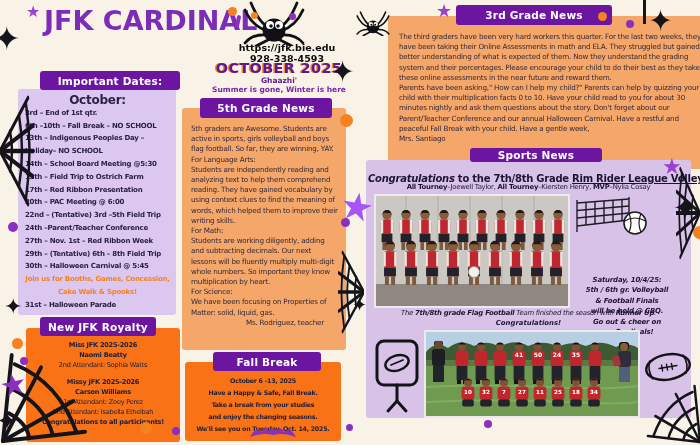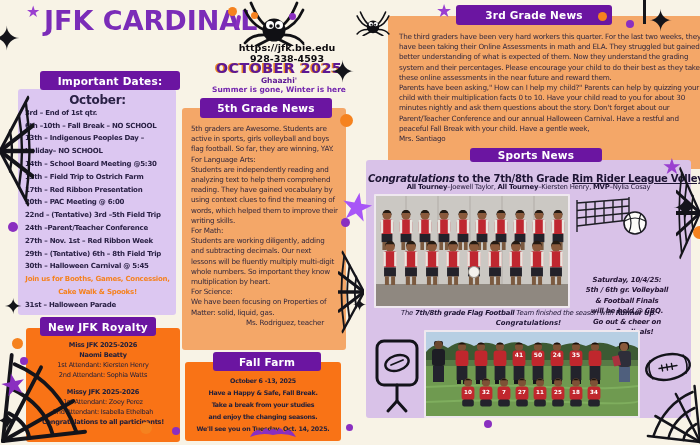--- a/index.html
+++ b/index.html
@@ -143,45 +143,45 @@
     <div class="dline">30th – Halloween Carnival @ 5:45</div>
     <div class="dline cnote">Join us for Booths, Games, Concession, Cake Walk &amp; Spooks!</div>
     <div class="dline">31st – Halloween Parade</div>
   </div>
   <div class="dot" style="left:8px;top:222px;width:10px;height:10px;background:#8a2fc0;"></div>
 
   <div class="hdrbar" style="left:40px;top:317px;width:116px;height:19px;font-size:10.5px;">New JFK Royalty</div>
   <div class="panel grn ctr" style="left:26px;top:328px;width:154px;height:114px;padding:12px 6px 0 6px;font-size:6.6px;letter-spacing:-.25px;line-height:10px;color:#23203a;">
     <div class="b">Miss JFK 2025-2026</div>
     <div class="b">Naomi Beatty</div>
-    <div>1st Attendant: Kiersten Henry</div>
     <div>2nd Attendant: Sophia Watts</div>
     <div style="height:7px;"></div>
     <div class="b">Missy JFK 2025-2026</div>
+    <div class="b">Carson Williams</div>
     <div>1st Attendant: Zoey Perez</div>
     <div>2nd Attendant: Isabella Ethelbah</div>
     <div class="b">Congratulations to all participants!</div>
   </div>
 
   <div class="hdrbar" style="left:200px;top:98px;width:132px;height:20px;font-size:10.5px;">5th Grade News</div>
   <div class="panel org body-txt" style="left:182px;top:108px;width:164px;height:242px;padding:16px 8px 0 9px;">
     <div>5th graders are Awesome. Students are active in sports, girls volleyball and boys flag football. So far, they are winning, YAY.</div>
     <div>For Language Arts:</div>
     <div>Students are independently reading and analyzing text to help them comprehend reading. They have gained vocabulary by using context clues to find the meaning of words, which helped them to improve their writing skills.</div>
     <div>For Math:</div>
     <div>Students are working diligently, adding and subtracting decimals. Our next lessons will be fluently multiply multi-digit whole numbers. So important they know multiplication by heart.</div>
     <div>For Science:</div>
     <div>We have been focusing on Properties of Matter: solid, liquid, gas.</div>
     <div style="text-align:right;padding-right:14px;">Ms. Rodriguez, teacher</div>
   </div>
   <div class="dot" style="left:340px;top:114px;width:13px;height:13px;background:#f5821f;"></div>
   <div class="dot" style="left:341px;top:218px;width:9px;height:9px;background:#8a2fc0;"></div>
   <span class="deco" style="left:340px;top:188px;font-size:38px;color:#a855f7;transform:rotate(10deg);">★</span>
 
-  <div class="hdrbar" style="left:213px;top:352px;width:108px;height:19px;font-size:10.5px;">Fall Farm</div>
+  <div class="hdrbar" style="left:213px;top:352px;width:108px;height:19px;font-size:10.5px;">Fall Break</div>
   <div class="panel grn ctr" style="left:185px;top:362px;width:156px;height:79px;padding-top:13px;font-size:6.3px;font-weight:bold;letter-spacing:-.25px;line-height:12px;color:#23203a;">
     <div class="nowrap">October 6 -13, 2025</div>
     <div class="nowrap">Have a Happy &amp; Safe, Fall Break.</div>
     <div class="nowrap">Take a break from your studies</div>
     <div class="nowrap">and enjoy the changing seasons.</div>
     <div class="nowrap">We'll see you on Tuesday, Oct. 14, 2025.</div>
   </div>
 
   <span class="deco" style="left:436px;top:2px;font-size:18px;color:#9a3fd0;">★</span>
   <div class="hdrbar" style="left:456px;top:5px;width:156px;height:20px;font-size:10.5px;">3rd Grade News</div>

